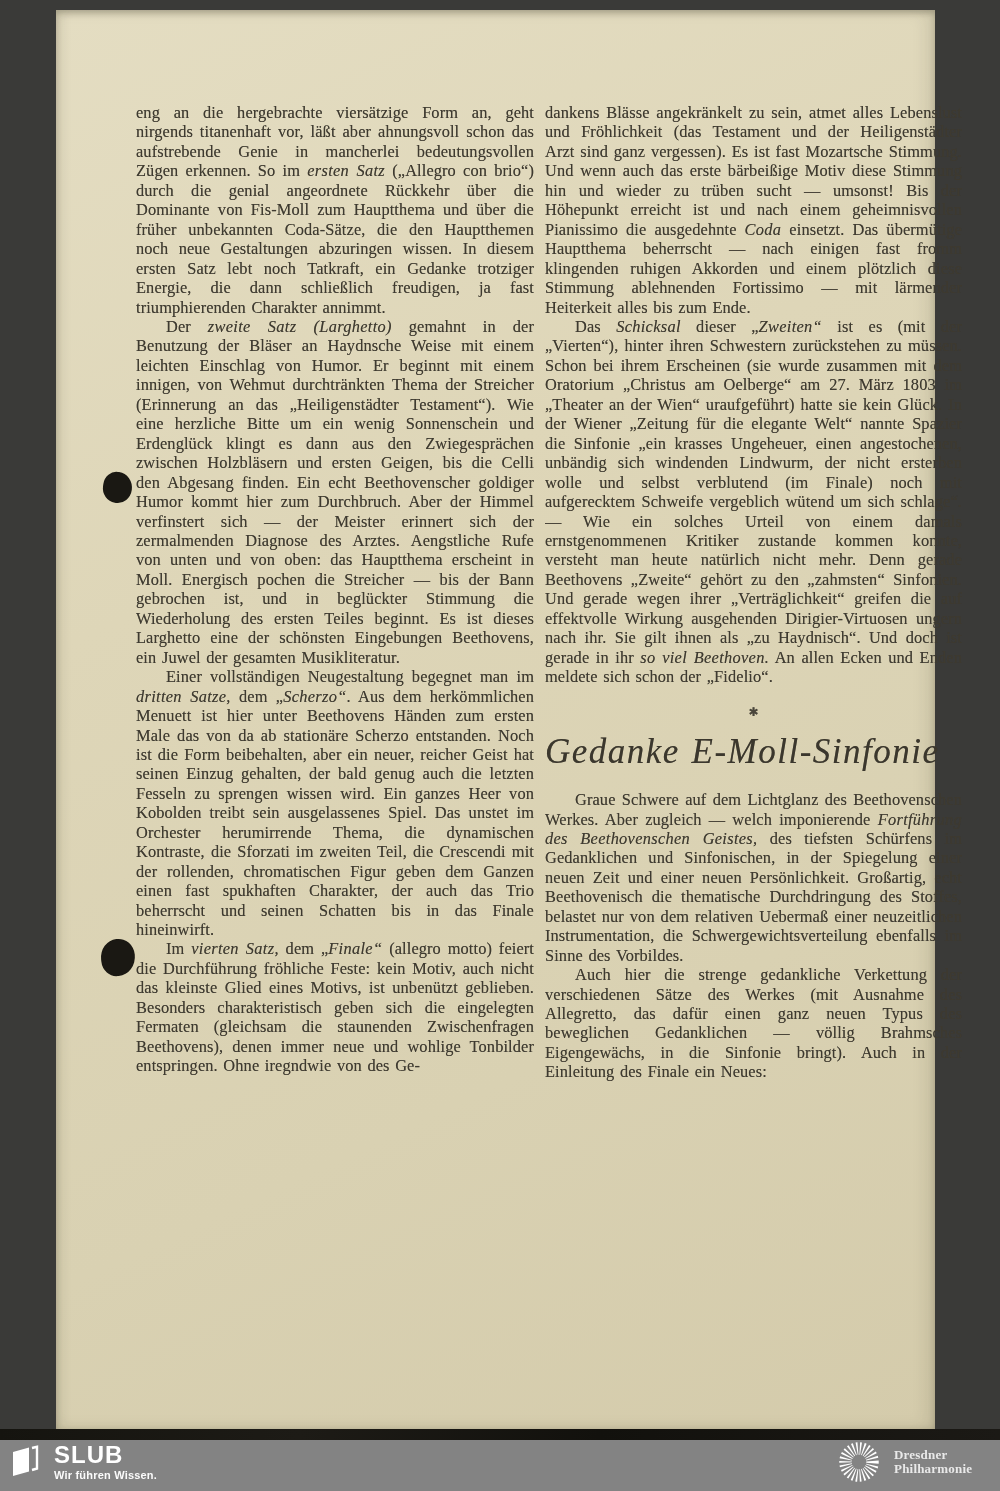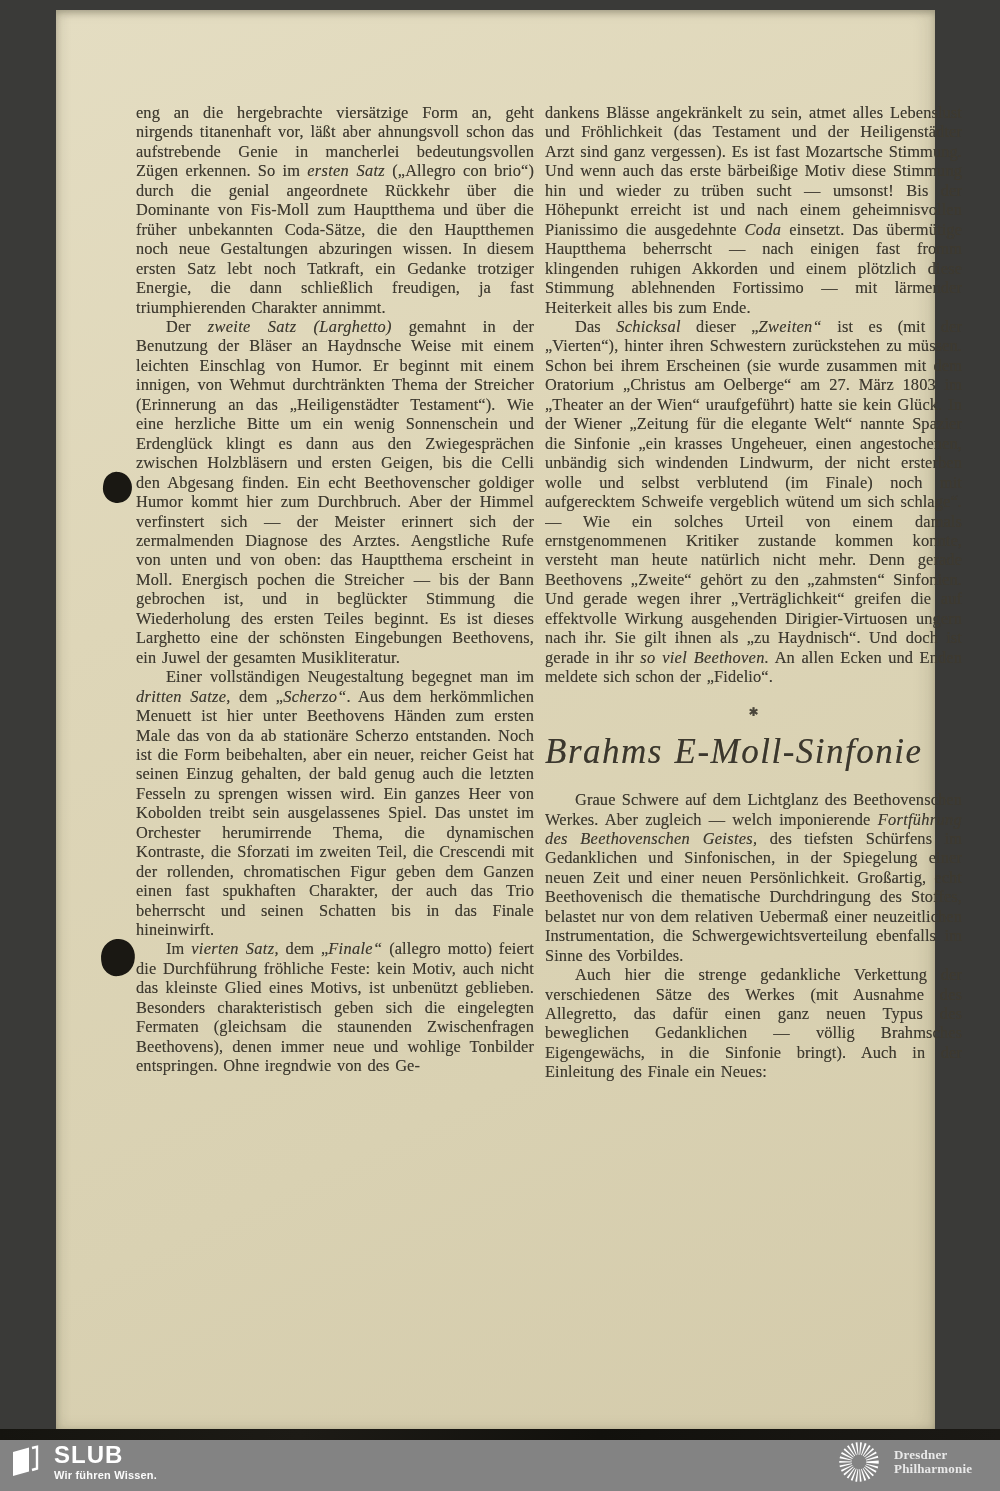--- a/index.html
+++ b/index.html
@@ -84,21 +84,21 @@
       <p class="para indent"><span>Einer vollständigen Neugestaltung begegnet man im </span><i>dritten Satze,</i><span> dem „</span><i>Scherzo“</i><span>. Aus dem herkömmlichen Menuett ist hier unter Beethovens Händen zum ersten Male das von da ab stationäre Scherzo entstanden. Noch ist die Form beibehalten, aber ein neuer, reicher Geist hat seinen Einzug gehalten, der bald genug auch die letzten Fesseln zu sprengen wissen wird. Ein ganzes Heer von Kobolden treibt sein ausgelassenes Spiel. Das unstet im Orchester herumirrende Thema, die dynamischen Kontraste, die Sforzati im zweiten Teil, die Crescendi mit der rollenden, chromatischen Figur geben dem Ganzen einen fast spukhaften Charakter, der auch das Trio beherrscht und seinen Schatten bis in das Finale hineinwirft.</span></p>
       <p class="para indent"><span>Im </span><i>vierten Satz,</i><span> dem „</span><i>Finale“</i><span> (allegro motto) feiert die Durchführung fröhliche Feste: kein Motiv, auch nicht das kleinste Glied eines Motivs, ist unbenützt geblieben. Besonders charakteristisch geben sich die eingelegten Fermaten (gleichsam die staunenden Zwischenfragen Beethovens), denen immer neue und wohlige Tonbilder entspringen. Ohne iregndwie von des Ge-</span></p>
     </div>
 
   <div class="col col-right">
     <div>
         <p class="para"><span>dankens Blässe angekränkelt zu sein, atmet alles Lebenslust und Fröhlichkeit (das Testament und der Heiligenstädter Arzt sind ganz vergessen). Es ist fast Mozartsche Stimmung. Und wenn auch das erste bärbeißige Motiv diese Stimmung hin und wieder zu trüben sucht — umsonst! Bis der Höhepunkt erreicht ist und nach einem geheimnisvollen Pianissimo die ausgedehnte </span><i>Coda</i><span> einsetzt. Das übermütige Hauptthema beherrscht — nach einigen fast fromm klingenden ruhigen Akkorden und einem plötzlich diese Stimmung ablehnenden Fortissimo — mit lärmender Heiterkeit alles bis zum Ende.</span></p>
         <p class="para indent"><span>Das </span><i>Schicksal</i><span> dieser „</span><i>Zweiten“</i><span> ist es (mit der „Vierten“), hinter ihren Schwestern zurückstehen zu müssen. Schon bei ihrem Erscheinen (sie wurde zusammen mit dem Oratorium „Christus am Oelberge“ am 27. März 1803 im „Theater an der Wien“ uraufgeführt) hatte sie kein Glück. In der Wiener „Zeitung für die elegante Welt“ nannte Spazier die Sinfonie „ein krasses Ungeheuer, einen angestochenen, unbändig sich windenden Lindwurm, der nicht ersterben wolle und selbst verblutend (im Finale) noch mit aufgerecktem Schweife vergeblich wütend um sich schlage“. — Wie ein solches Urteil von einem damals ernstgenommenen Kritiker zustande kommen konnte, versteht man heute natürlich nicht mehr. Denn gerade Beethovens „Zweite“ gehört zu den „zahmsten“ Sinfonien. Und gerade wegen ihrer „Verträglichkeit“ greifen die auf effektvolle Wirkung ausgehenden Dirigier-Virtuosen ungern nach ihr. Sie gilt ihnen als „zu Haydnisch“. Und doch ist gerade in ihr </span><i>so viel Beethoven.</i><span> An allen Ecken und Enden meldete sich schon der „Fidelio“.</span></p>
       </div>
     <div class="divider">✱</div>
-    <h1 class="heading">Brahms E-Moll-Sinfonie</h1>
+    <h1 class="heading">Gedanke E-Moll-Sinfonie</h1>
     <div>
         <p class="para indent"><span>Graue Schwere auf dem Lichtglanz des Beethovenschen Werkes. Aber zugleich — welch imponierende </span><i>Fortführung des Beethovenschen Geistes,</i><span> des tiefsten Schürfens im Gedanklichen und Sinfonischen, in der Spiegelung einer neuen Zeit und einer neuen Persönlichkeit. Großartig, echt Beethovenisch die thematische Durchdringung des Stoffes, belastet nur von dem relativen Uebermaß einer neuzeitlichen Instrumentation, die Schwergewichtsverteilung ebenfalls im Sinne des Vorbildes.</span></p>
         <p class="para indent"><span>Auch hier die strenge gedankliche Verkettung der verschiedenen Sätze des Werkes (mit Ausnahme des Allegretto, das dafür einen ganz neuen Typus des beweglichen Gedanklichen — völlig Brahmsches Eigengewächs, in die Sinfonie bringt). Auch in der Einleitung des Finale ein Neues:</span></p>
       </div>
   </div>
 
   <div class="hole hole-1"></div>
   <div class="hole hole-2"></div>
 </div>
 

